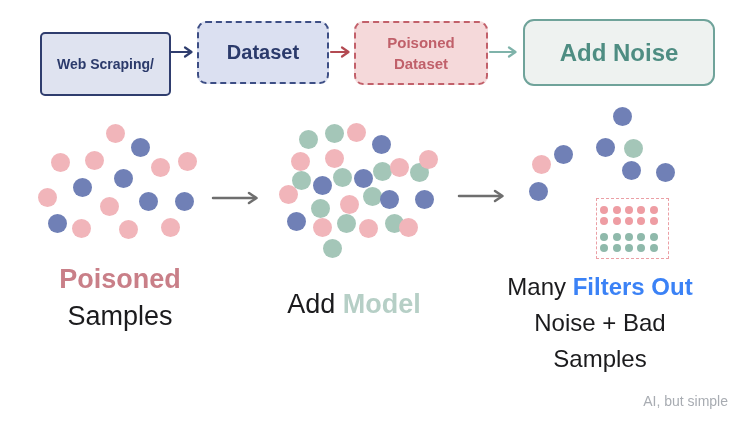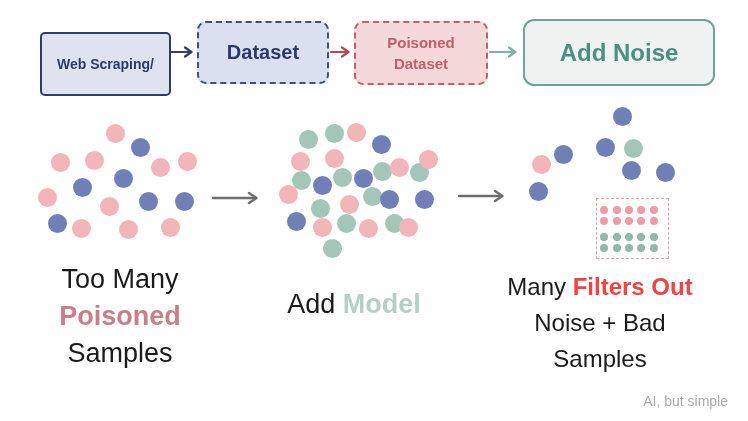--- a/index.html
+++ b/index.html
@@ -27,21 +27,21 @@
   .arrow-gray line,.arrow-gray polyline{stroke:#6e6e6e;stroke-width:2.5px;}
   .dot{position:absolute;border-radius:50%;}
   .filter-grid{position:absolute;left:596px;top:198px;width:73px;height:61px;
     border:1.5px dashed #eb9fa5;box-sizing:border-box;background:transparent;}
   .caption{position:absolute;text-align:center;color:#1b1b1d;}
   .cap1{left:20px;top:261px;width:200px;font-size:27px;line-height:37px;}
   .cap2{left:254px;top:287px;width:200px;font-size:27px;line-height:34px;}
   .cap3{left:478px;top:269px;width:244px;font-size:24px;line-height:36px;}
   .hl-rose{color:#c97f88;font-weight:bold;}
   .hl-mint{color:#b6cfc6;font-weight:bold;}
-  .hl-blue{color:#ef4444;font-weight:bold;}
+  .hl-blue{color:#3b82f6;font-weight:bold;}
   .watermark{position:absolute;right:20px;top:393px;font-size:14px;color:#a8acb2;text-align:right;}
 </style>
 </head>
 <body>
 
 <div class="canvas">
 
   <div class="fbox box-scrape">
     <div>Web Scraping/</div>
   </div>
@@ -153,21 +153,20 @@
     <polyline points="37,3 44.5,8 37,13"></polyline>
   </svg>
   <svg class="arrow arrow-gray" style="left:458px;top:188px;" width="50" height="16">
     <line x1="1" y1="8" x2="43" y2="8"></line>
     <polyline points="37,3 44.5,8 37,13"></polyline>
   </svg>
 
   <div class="filter-grid"></div>
 
   <div class="caption cap1">
-    <div>Too Many</div>
     <div class="hl-rose">Poisoned</div>
     <div>Samples</div>
   </div>
 
   <div class="caption cap2">
     <span>Add </span><span class="hl-mint">Model</span>
   </div>
 
   <div class="caption cap3">
     <div>

